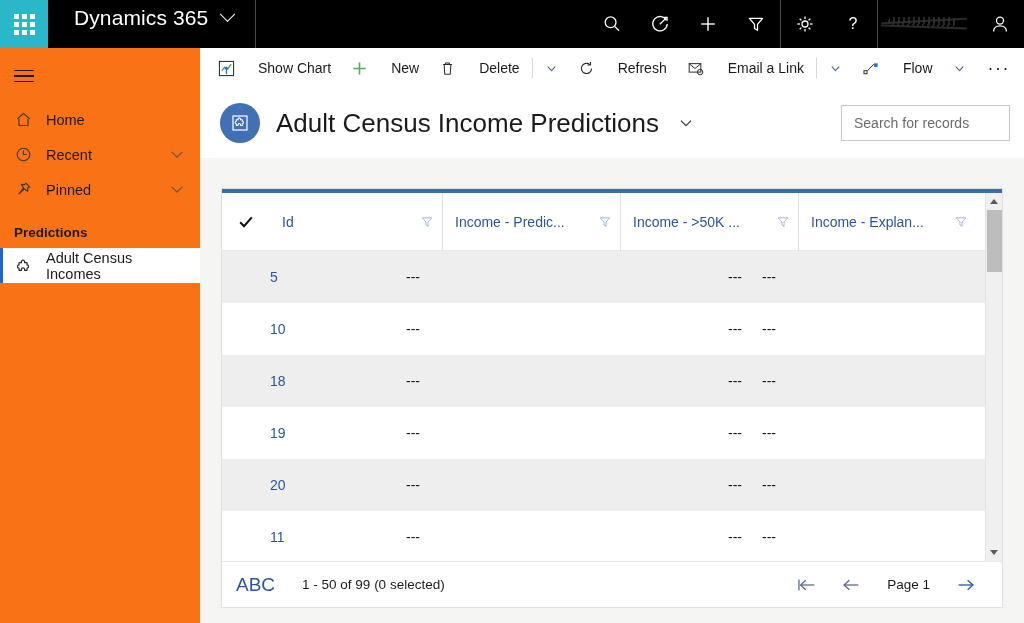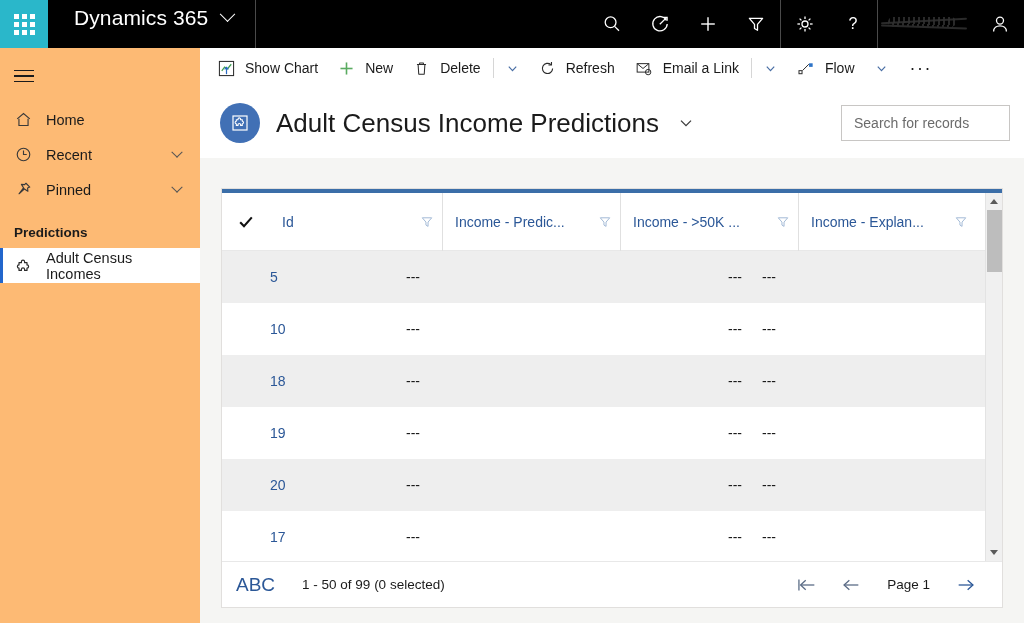--- a/index.html
+++ b/index.html
@@ -56,21 +56,21 @@
   .redact::after  { top: 15px; transform: rotate(2deg); }
   .redact i {
     position: absolute; left: 10px; top: 6px; right: 14px; height: 10px;
     background: repeating-linear-gradient(95deg, #303030 0 2px, transparent 2px 5px);
     opacity: .85; border-radius: 6px;
   }
 
   
   .sidebar {
     position: absolute; top: 48px; left: 0; width: 200px; height: 575px;
-    background: #fdba74;
+    background: #f97316;
   }
   .hamburger {
     width: 48px; height: 40px; margin: 8px 0 6px 0;
     display: flex; flex-direction: column; justify-content: center;
     align-items: center; gap: 4px; cursor: pointer;
   }
   .hamburger i { display: block; width: 20px; height: 1.6px; background: #1b1b1b; }
   .nav-item {
     height: 35px; display: flex; align-items: center;
     padding: 0 12px 0 0; cursor: pointer; position: relative;
@@ -92,21 +92,21 @@
   }
   .chev-sm { width: 8px; height: 8px; border-right: 1.4px solid #555;
              border-bottom: 1.4px solid #555; transform: rotate(45deg) translate(-2px,-2px); }
 
   
   .cmdbar {
     position: absolute; top: 48px; left: 200px; width: 824px; height: 40px;
     background: #fff; display: flex; align-items: center; padding-left: 8px;
   }
   .cmd {
-    display: flex; align-items: center; gap: 10px; height: 40px;
+    display: flex; align-items: center; gap: 23px; height: 40px;
     padding: 0 10px; cursor: pointer; font-size: 14px; color: #1b1b1b;
     white-space: nowrap;
   }
   .cmd svg { display: block; flex: 0 0 auto; }
   .cmd-chev { padding: 0 10px; cursor: pointer; display: flex; align-items: center; }
   .cmd-sep { width: 1px; height: 20px; background: #d6d6d6; margin: 0 2px; }
   .ellipsis { font-size: 18px; letter-spacing: 1.5px; color: #1b1b1b; padding: 0 12px;
               cursor: pointer; line-height: 1; }
 
   
@@ -567,21 +567,21 @@
         <div class="dcell c-50k">
             <span class="dash">---</span>
           </div>
         <div class="dcell c-exp">
             <span class="dash" style="margin-left:0">---</span>
           </div>
       </div>
 
       <div class="drow">
         <div class="dcell idc c-id">
-            <span class="idlink">17</span>
+            <span class="idlink">11</span>
           </div>
         <div class="dcell c-pred">
             <span class="dash">---</span>
           </div>
         <div class="dcell c-50k">
             <span class="dash">---</span>
           </div>
         <div class="dcell c-exp">
             <span class="dash" style="margin-left:0">---</span>
           </div>

